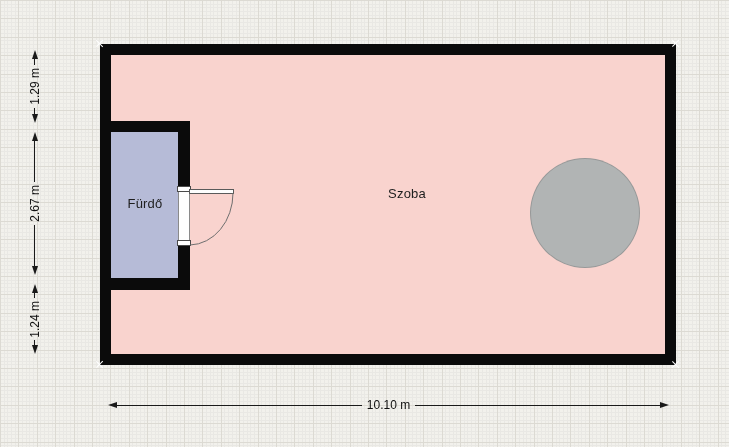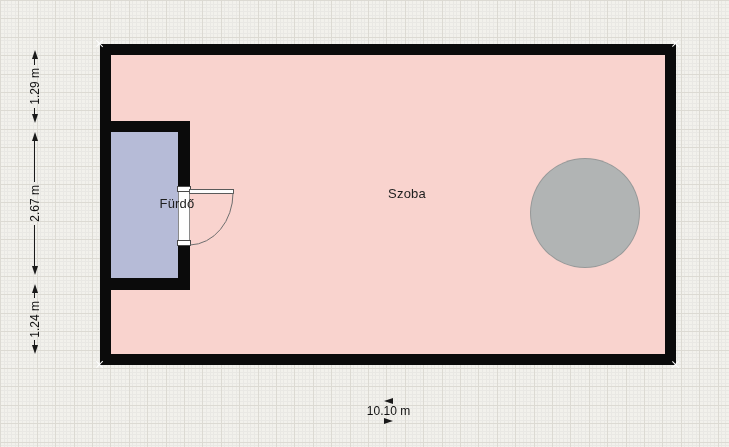--- a/index.html
+++ b/index.html
@@ -32,31 +32,31 @@
   .jamb-top{top:1px;} .jamb-bottom{top:55px;}
   .door-leaf{position:absolute;left:14px;top:4px;width:45px;height:5px;background:#fdfdfd;border:1px solid #5a5a5a;box-sizing:border-box;}
   .door-arc{position:absolute;left:0;top:0;}
 
   
   .round-table{left:530px;top:158px;width:110px;height:110px;border-radius:50%;border:1px solid rgba(130,132,132,.55);}
 
   
   .room-label{position:absolute;font-size:13px;color:#1e1e1e;text-align:center;letter-spacing:.2px;}
   .label-szoba{left:367px;top:186px;width:80px;}
-  .label-furdo{left:111px;top:196px;width:68px;margin-left:32px;}
+  .label-furdo{left:111px;top:196px;width:68px;}
 
   
   .corner-x{width:9px;height:9px;}
   .corner-x::before,.corner-x::after{content:"";position:absolute;left:4px;top:0;width:1.4px;height:9px;background:#fff;}
   .corner-x::before{transform:rotate(45deg);}
   .corner-x::after{transform:rotate(-45deg);}
 
   
   .dim-v{left:27px;width:15px;display:flex;flex-direction:column;align-items:center;}
-  .dim-h{left:108px;top:398px;width:561px;height:14px;display:flex;flex-direction:column;align-items:center;}
+  .dim-h{left:108px;top:398px;width:561px;height:14px;display:flex;flex-direction:row;align-items:center;}
   .vline{width:1px;flex:1;background:#1a1a1a;}
   .hline{height:1px;flex:1;background:#1a1a1a;}
   .arr-up{width:0;height:0;border-left:3.5px solid transparent;border-right:3.5px solid transparent;border-bottom:9px solid #1a1a1a;}
   .arr-down{width:0;height:0;border-left:3.5px solid transparent;border-right:3.5px solid transparent;border-top:9px solid #1a1a1a;}
   .arr-left{width:0;height:0;border-top:3.5px solid transparent;border-bottom:3.5px solid transparent;border-right:9px solid #1a1a1a;}
   .arr-right{width:0;height:0;border-top:3.5px solid transparent;border-bottom:3.5px solid transparent;border-left:9px solid #1a1a1a;}
   .dim-label-v{writing-mode:vertical-rl;transform:rotate(180deg);font-size:12px;color:#101010;padding:3px 0;white-space:nowrap;}
   .dim-label-h{font-size:12px;color:#101010;padding:0 5px;white-space:nowrap;}
   .dim-seg1{top:50px;height:73px;}
   .dim-seg2{top:132px;height:143px;}

